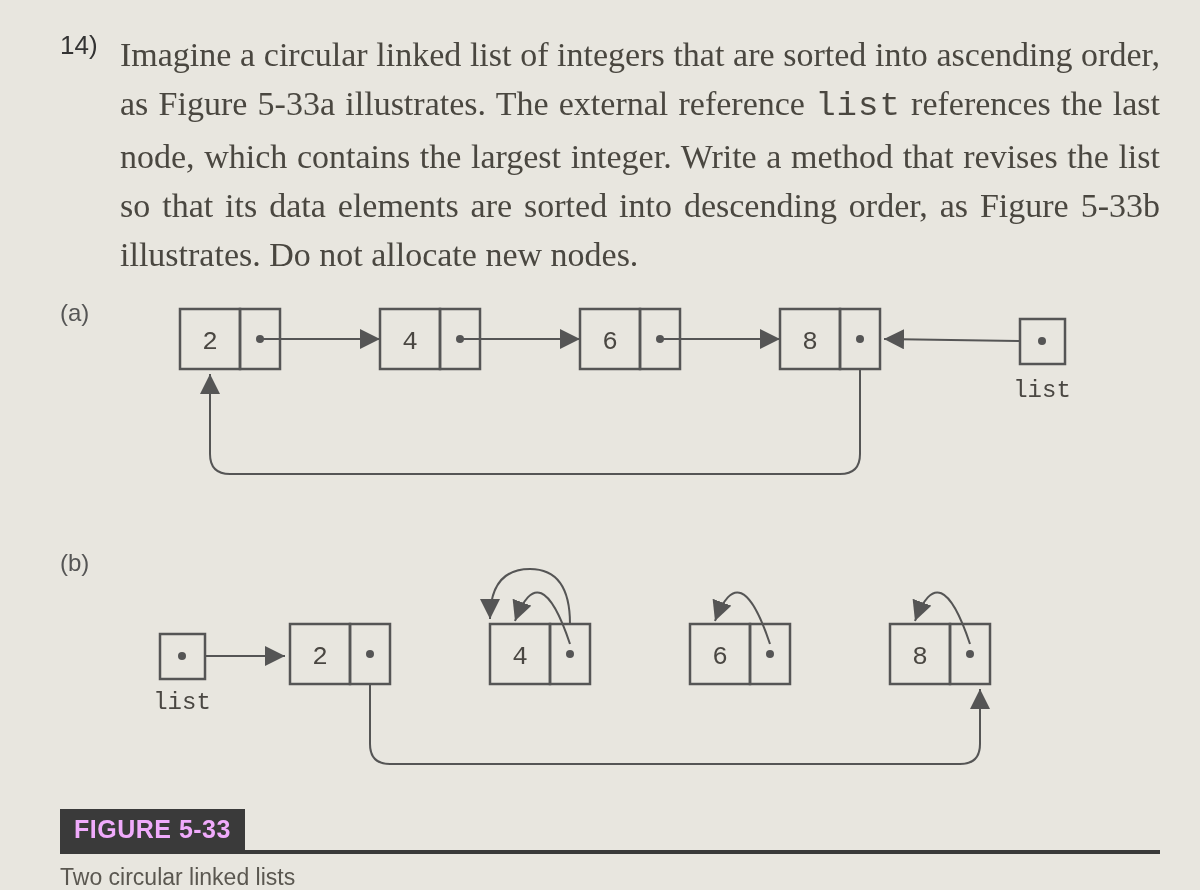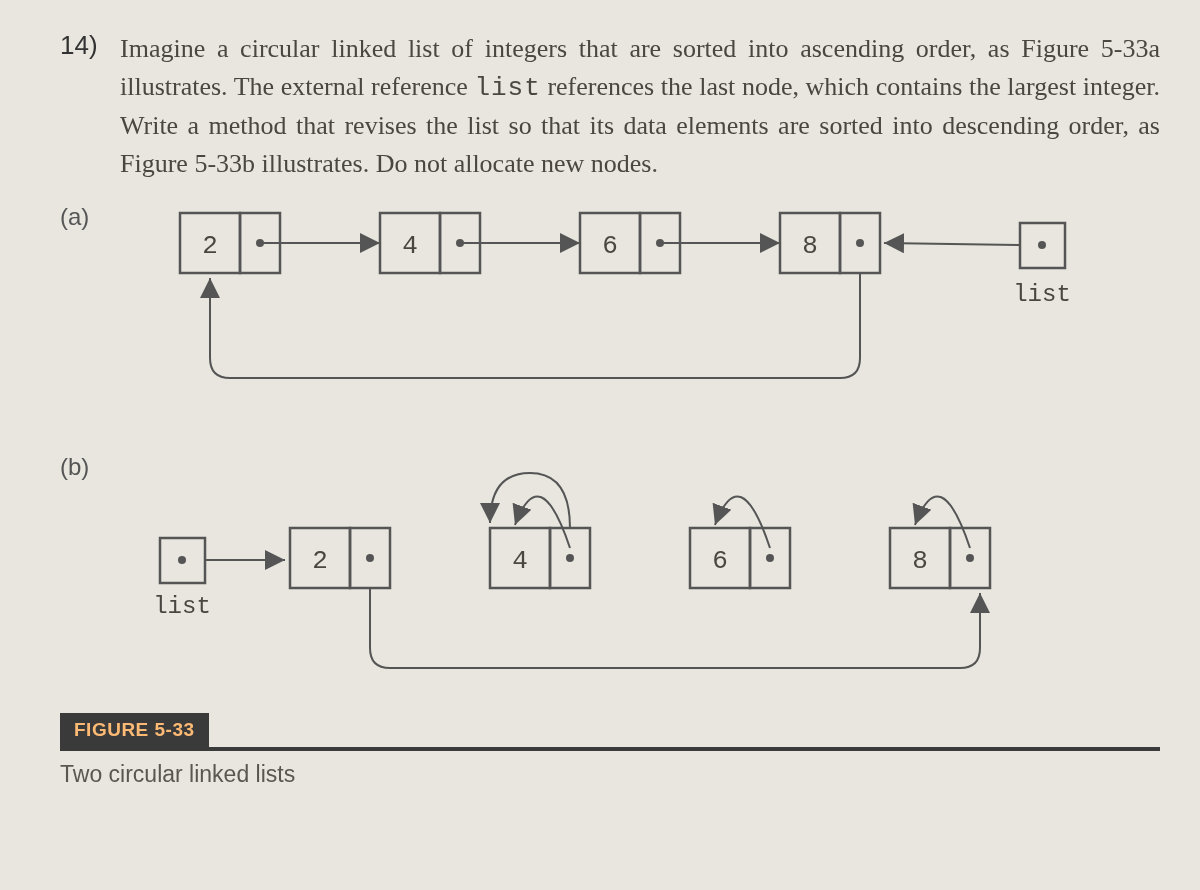--- a/index.html
+++ b/index.html
@@ -21,21 +21,21 @@
     align-items: flex-start;
   }
   .qnum {
     font-size: 26px;
     color: #333;
     width: 60px;
     flex-shrink: 0;
     font-family: Arial, sans-serif;
   }
   .qtext {
-    font-size: 26px;
+    font-size: 34px;
     line-height: 1.45;
     color: #4a4740;
     text-align: justify;
   }
   .code-inline {
     font-family: 'Courier New', monospace;
     letter-spacing: 1px;
   }
   .figwrap {
     position: relative;
@@ -50,24 +50,24 @@
   }
   svg.diagram {
     display: block;
   }
   .figlabel-bar {
     margin-top: 20px;
   }
   .figlabel {
     display: inline-block;
     background: #3a3a3a;
-    color: #fdba74;
+    color: #f0abfc;
     font-family: Arial, sans-serif;
     font-weight: bold;
-    font-size: 19px;
+    font-size: 25px;
     padding: 6px 14px;
     letter-spacing: 0.5px;
   }
   .figrule {
     border: none;
     border-top: 4px solid #3a3a3a;
     margin: 0;
   }
   .figcap {
     font-family: Arial, sans-serif;

